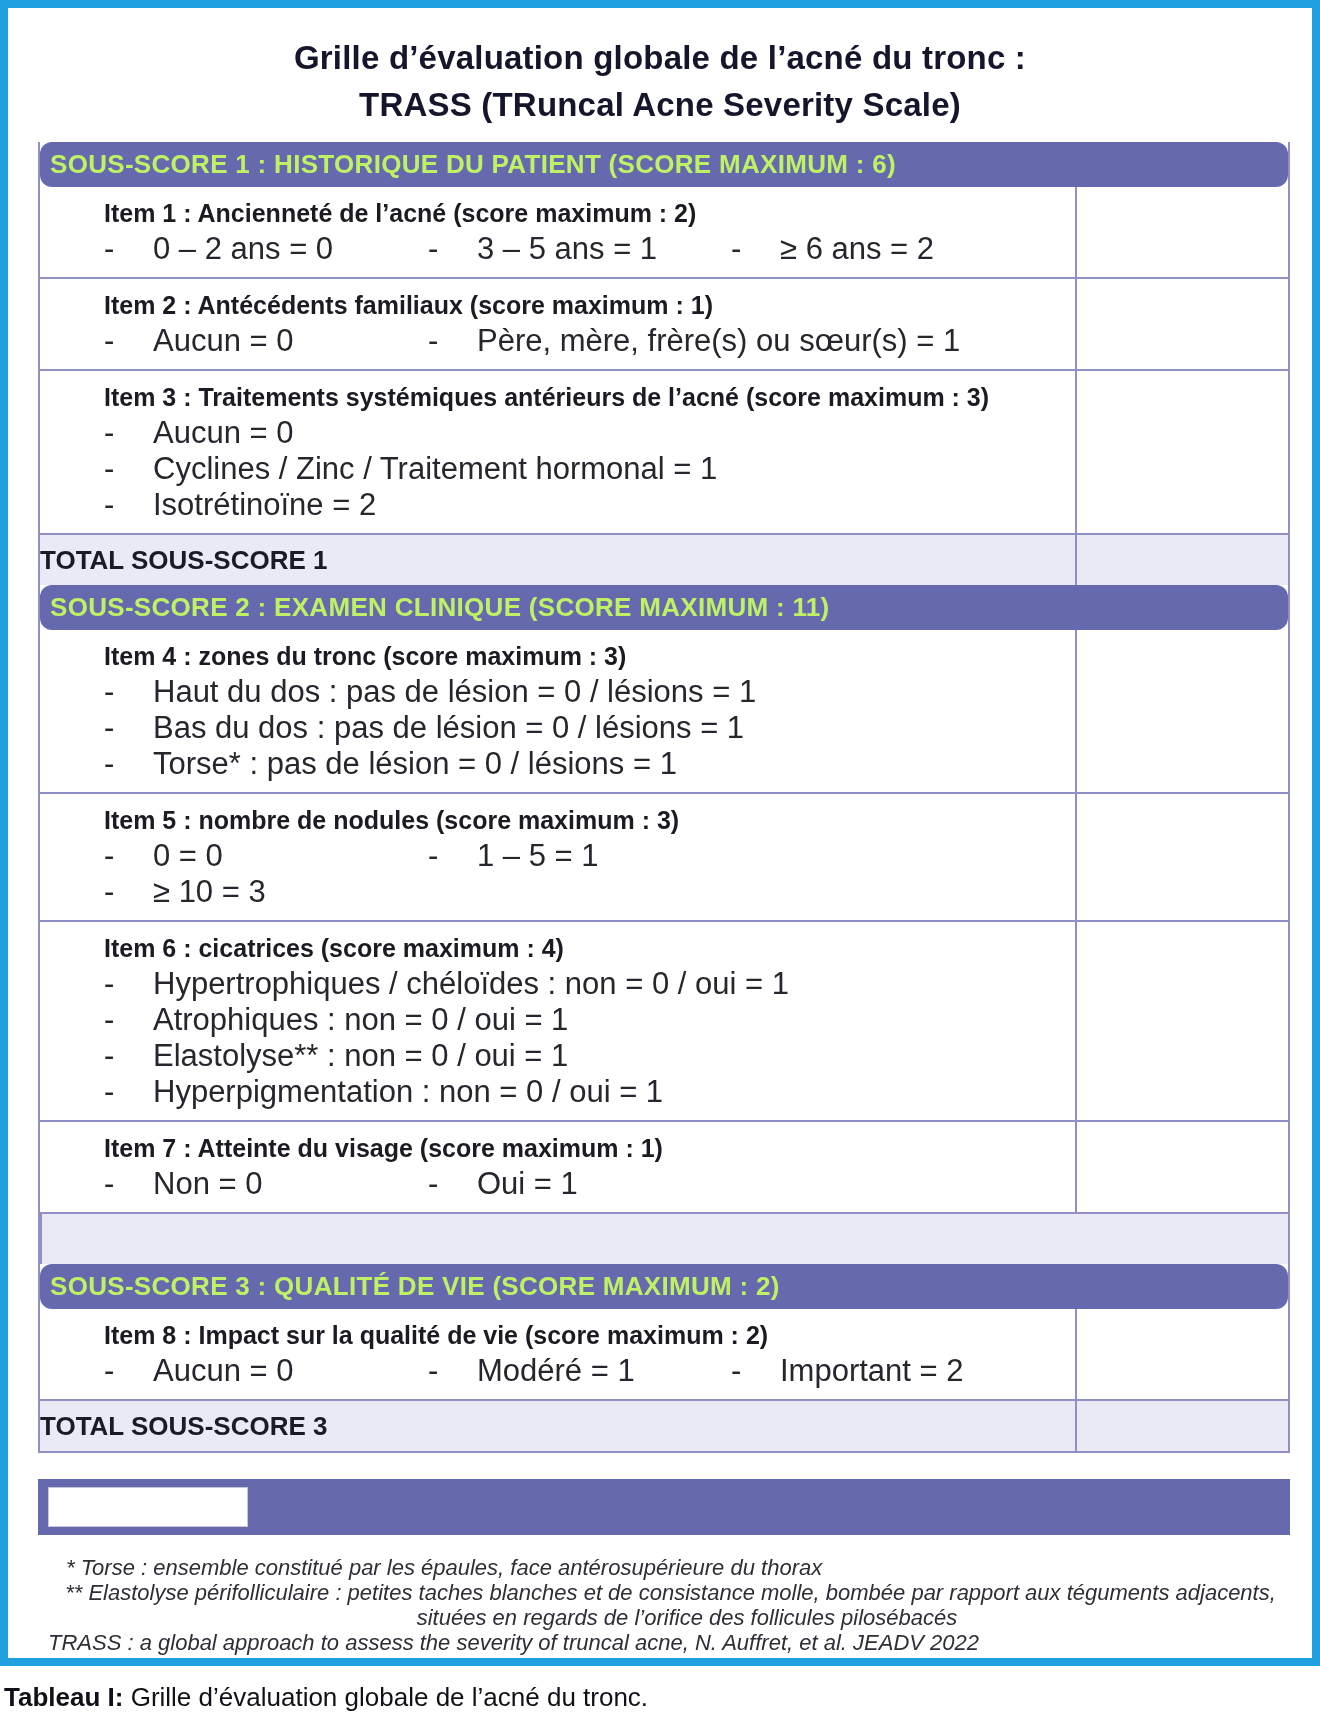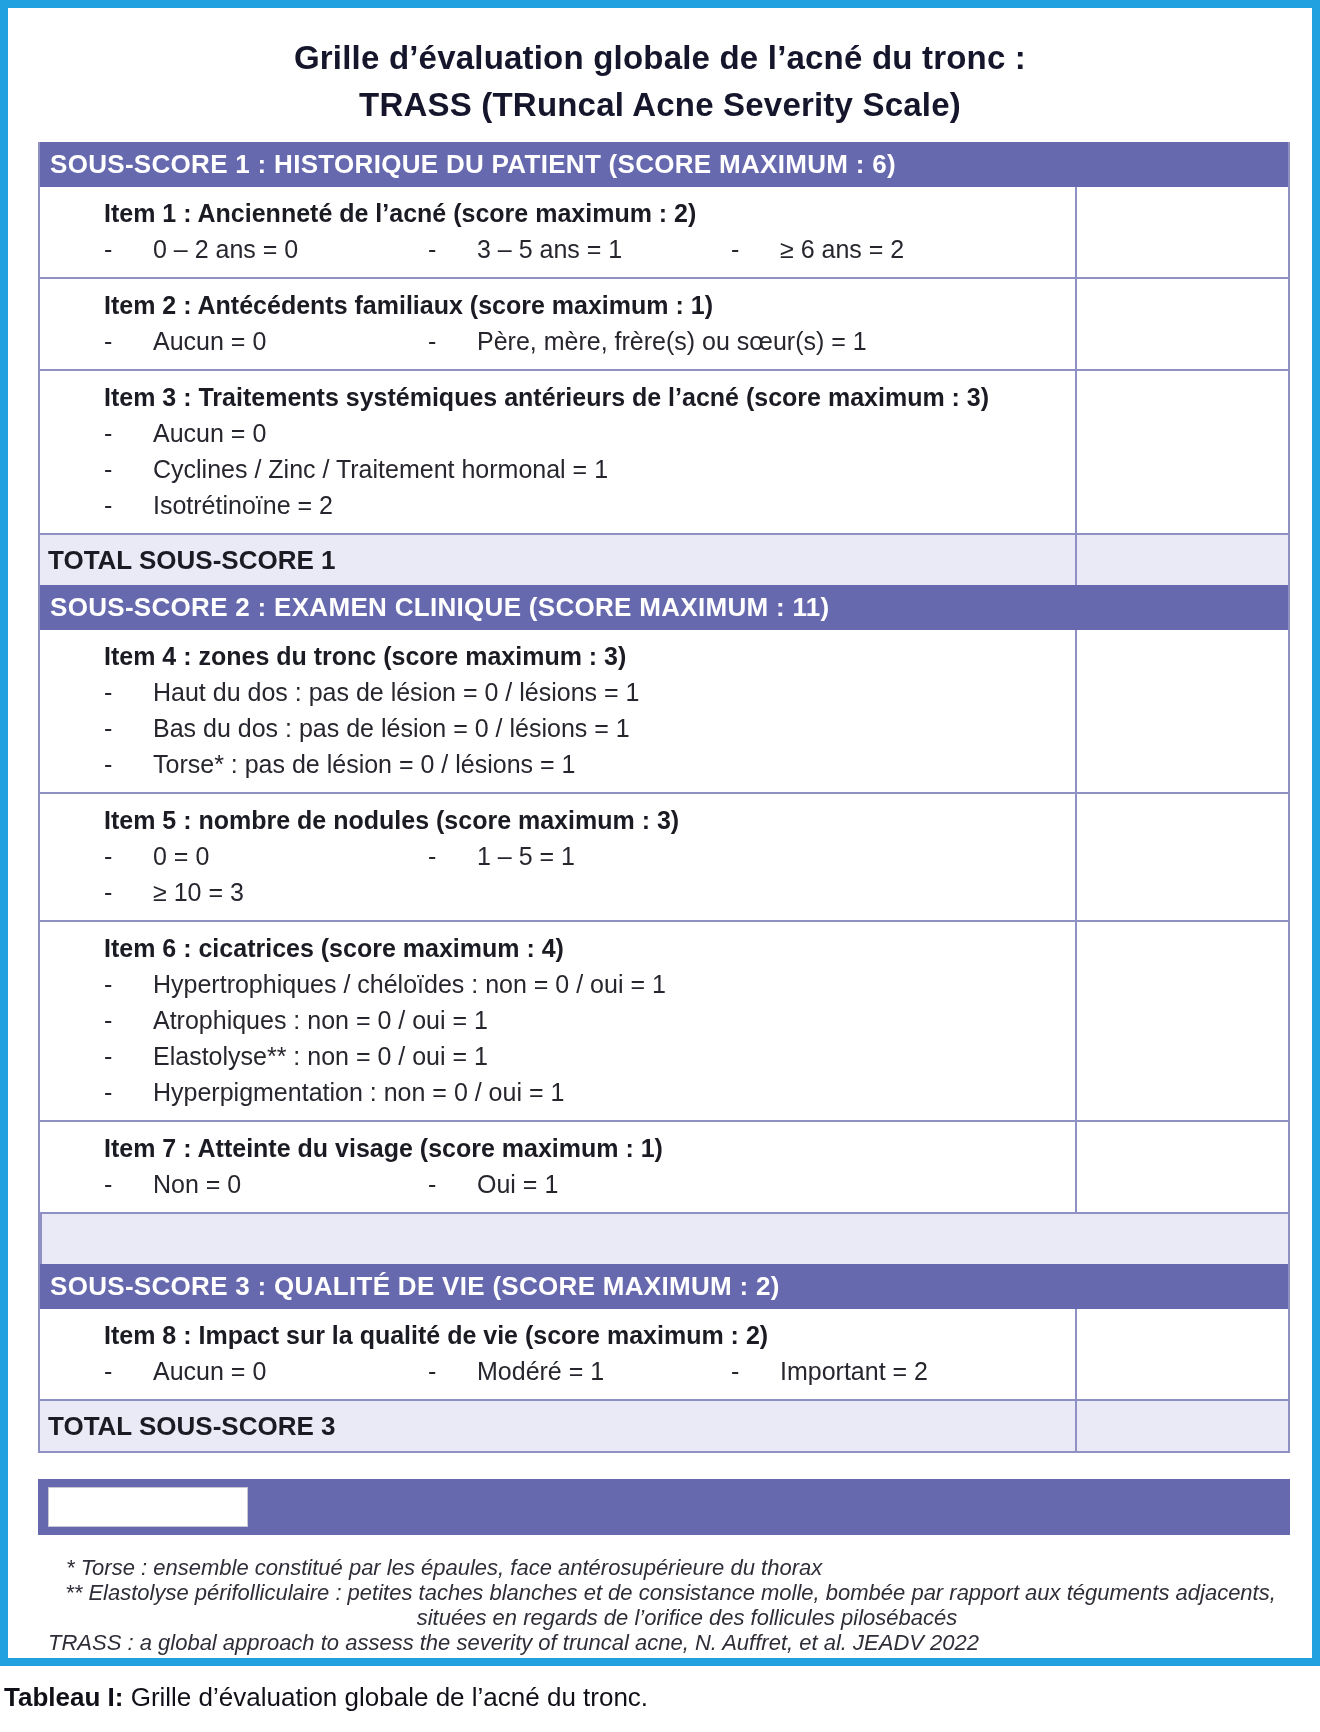--- a/index.html
+++ b/index.html
@@ -33,27 +33,28 @@
     letter-spacing: 0.2px;
   }
   .trass-table {
     margin: 14px 22px 0 30px;
     border: 2px solid var(--grid_line);
     border-top: none;
   }
   .section-header {
     height: 45px;
     background: var(--header_purple);
-    color: #ffffff;
+    color: #bef264;
     font-weight: 800;
     font-size: 26px;
     display: flex;
     align-items: center;
     padding-left: 10px;
     letter-spacing: 0.3px;
+    border-radius: 12px;
   }
   .item-row, .total-row {
     display: flex;
     background: #ffffff;
     gap: 25px;
   }
   .item-row + .item-row,
   .item-row + .total-row,
   .total-row + .item-row { border-top: 2px solid var(--grid_line); }
   .item-main {
@@ -68,21 +69,21 @@
   .item-title {
     padding-left: 64px;
     font-weight: 800;
     font-size: 25px;
     line-height: 36px;
     color: #1B1B24;
   }
   .opt-row { display: flex; padding-left: 64px; }
   .opt {
     display: flex;
-    font-size: 25px;
+    font-size: 31px;
     line-height: 36px;
     color: var(--body_ink);
   }
   .opt::before {
     content: "-";
     width: 49px;
     flex: 0 0 49px;
     color: var(--body_ink);
   }
   .opt.c1 { width: 324px; flex: 0 0 324px; }
@@ -90,21 +91,20 @@
   .opt.wide { width: auto; flex: 1 1 auto; }
   .total-row {
     height: 52px;
     background: var(--total_lavender);
     align-items: stretch;
   }
   .total-label {
     flex: 1 1 auto;
     display: flex;
     align-items: center;
-    padding-left: 8px;
     font-weight: 800;
     font-size: 26px;
     color: #1B1B24;
   }
   .total-row .score-cell { background: var(--total_lavender); }
   .score-total-bar {
     margin: 26px 22px 0 30px;
     height: 56px;
     background: var(--header_purple);
     display: flex;

